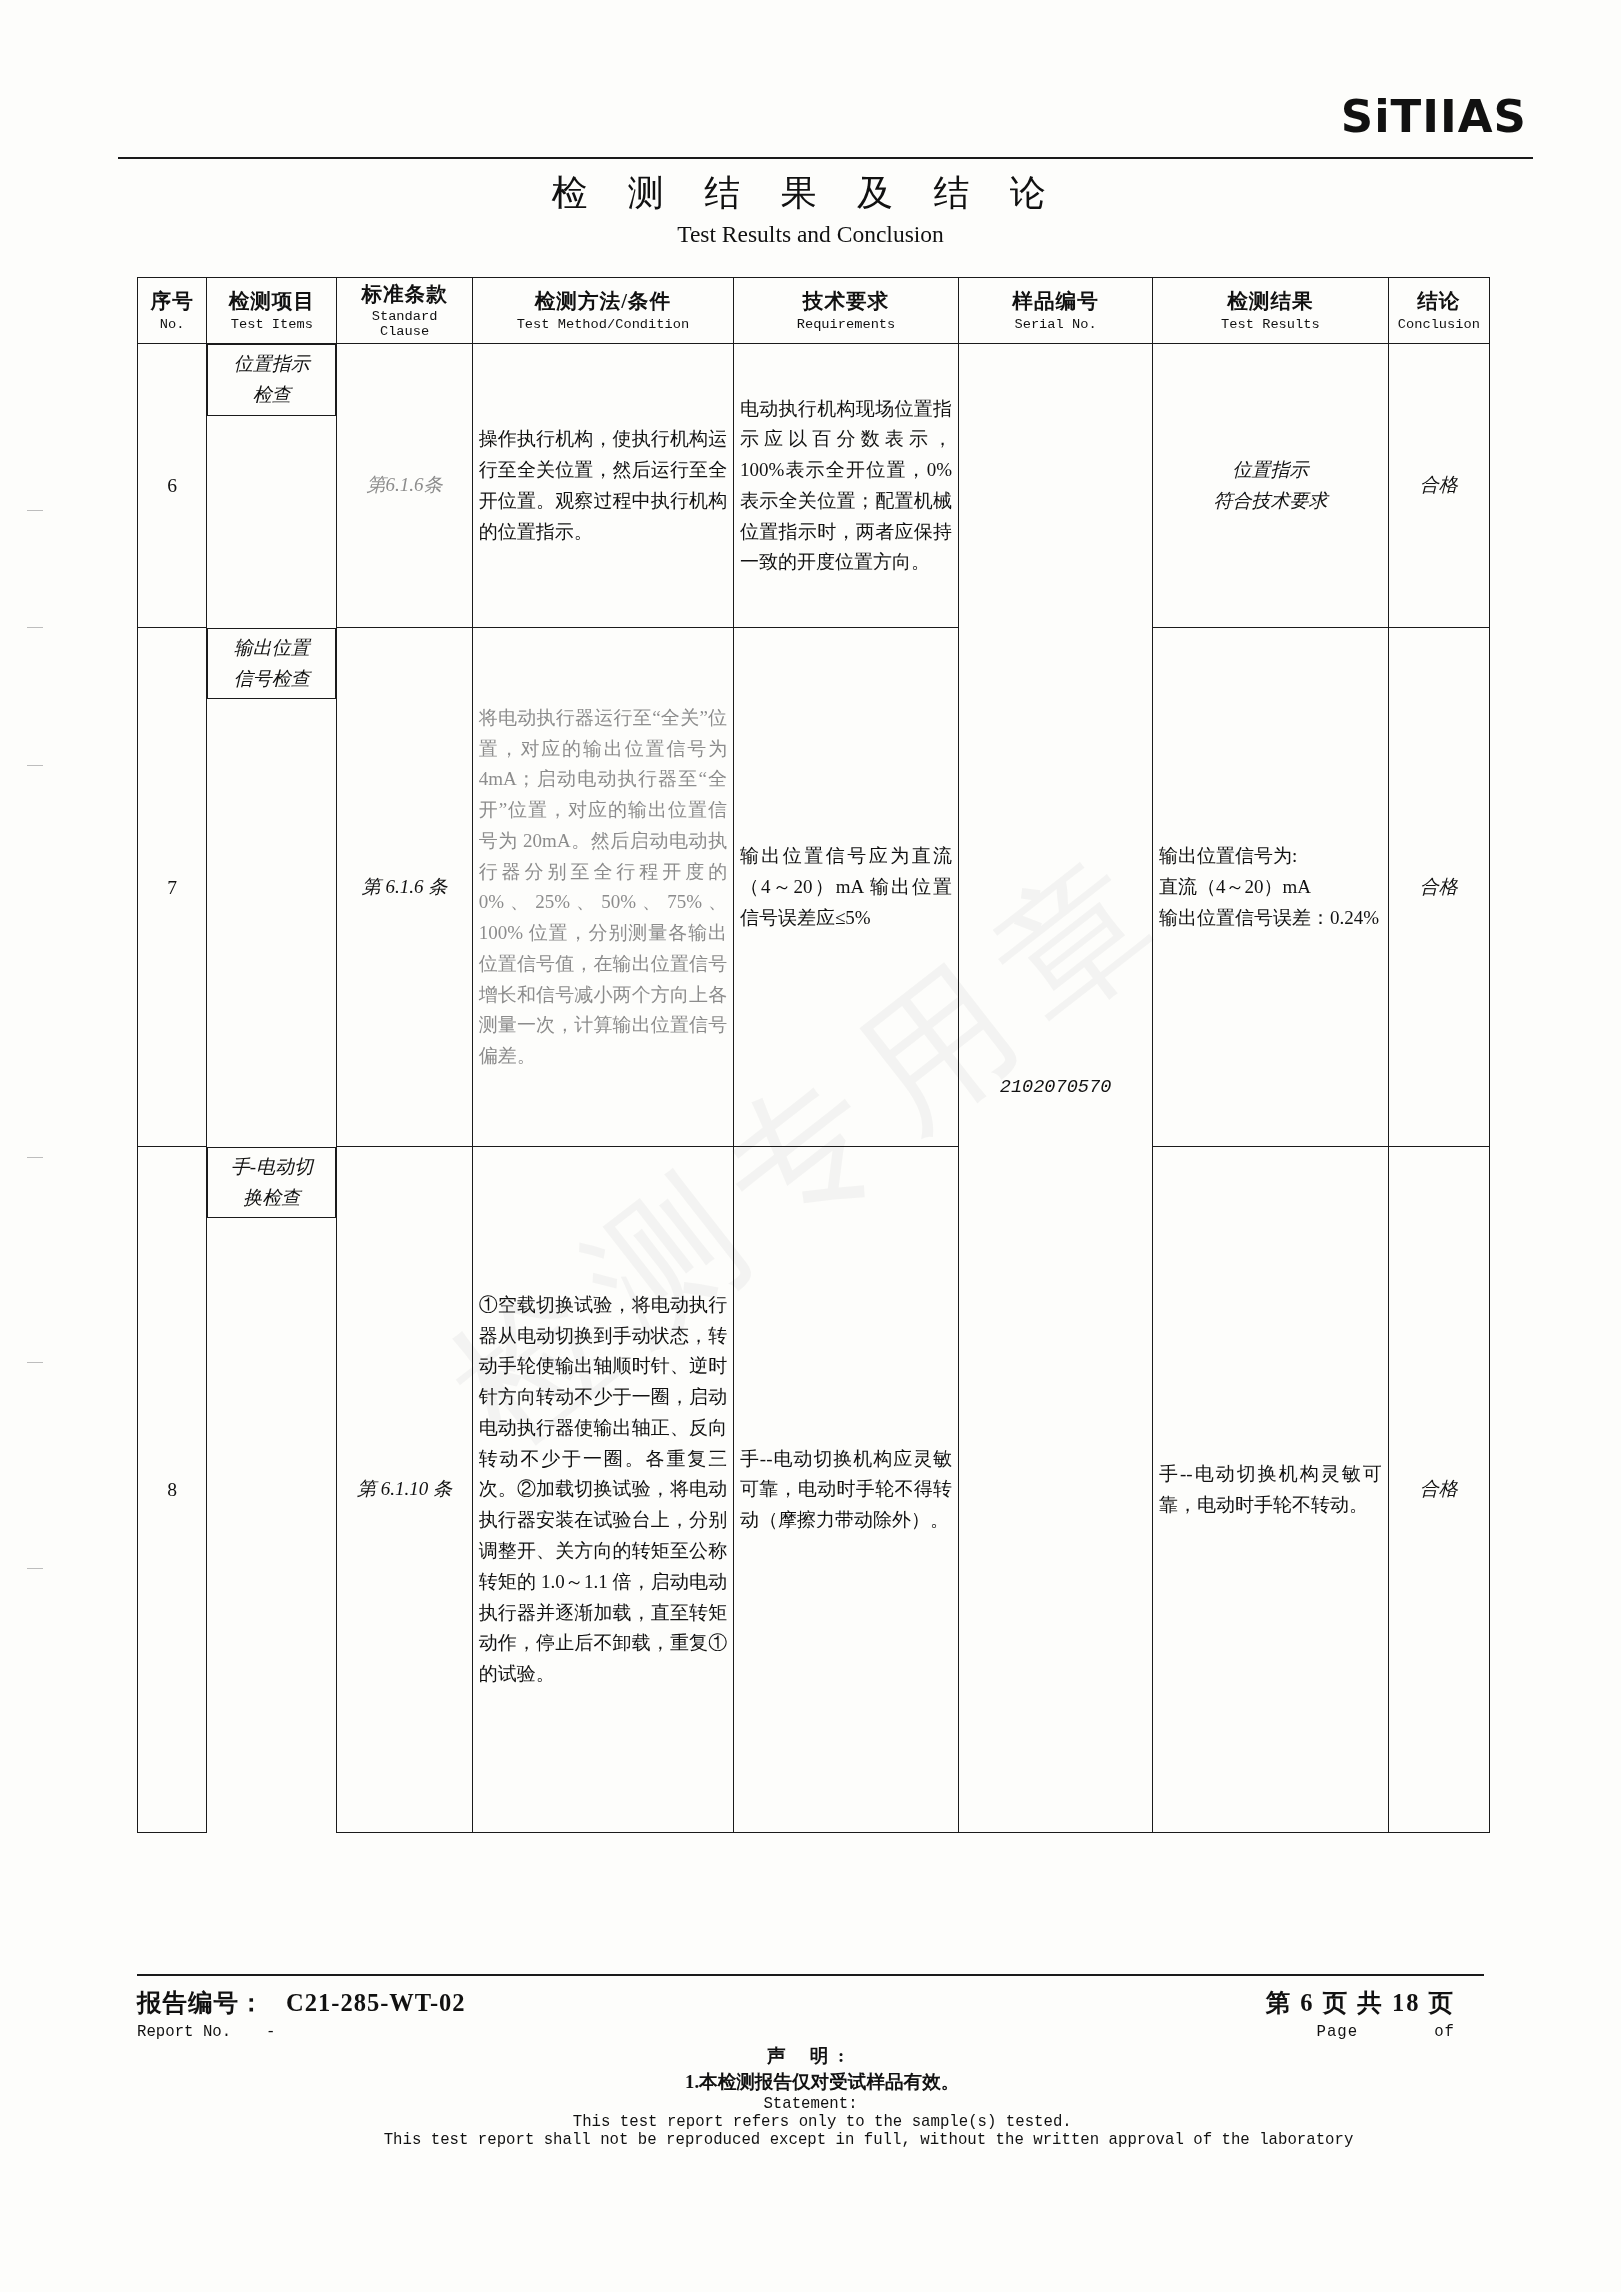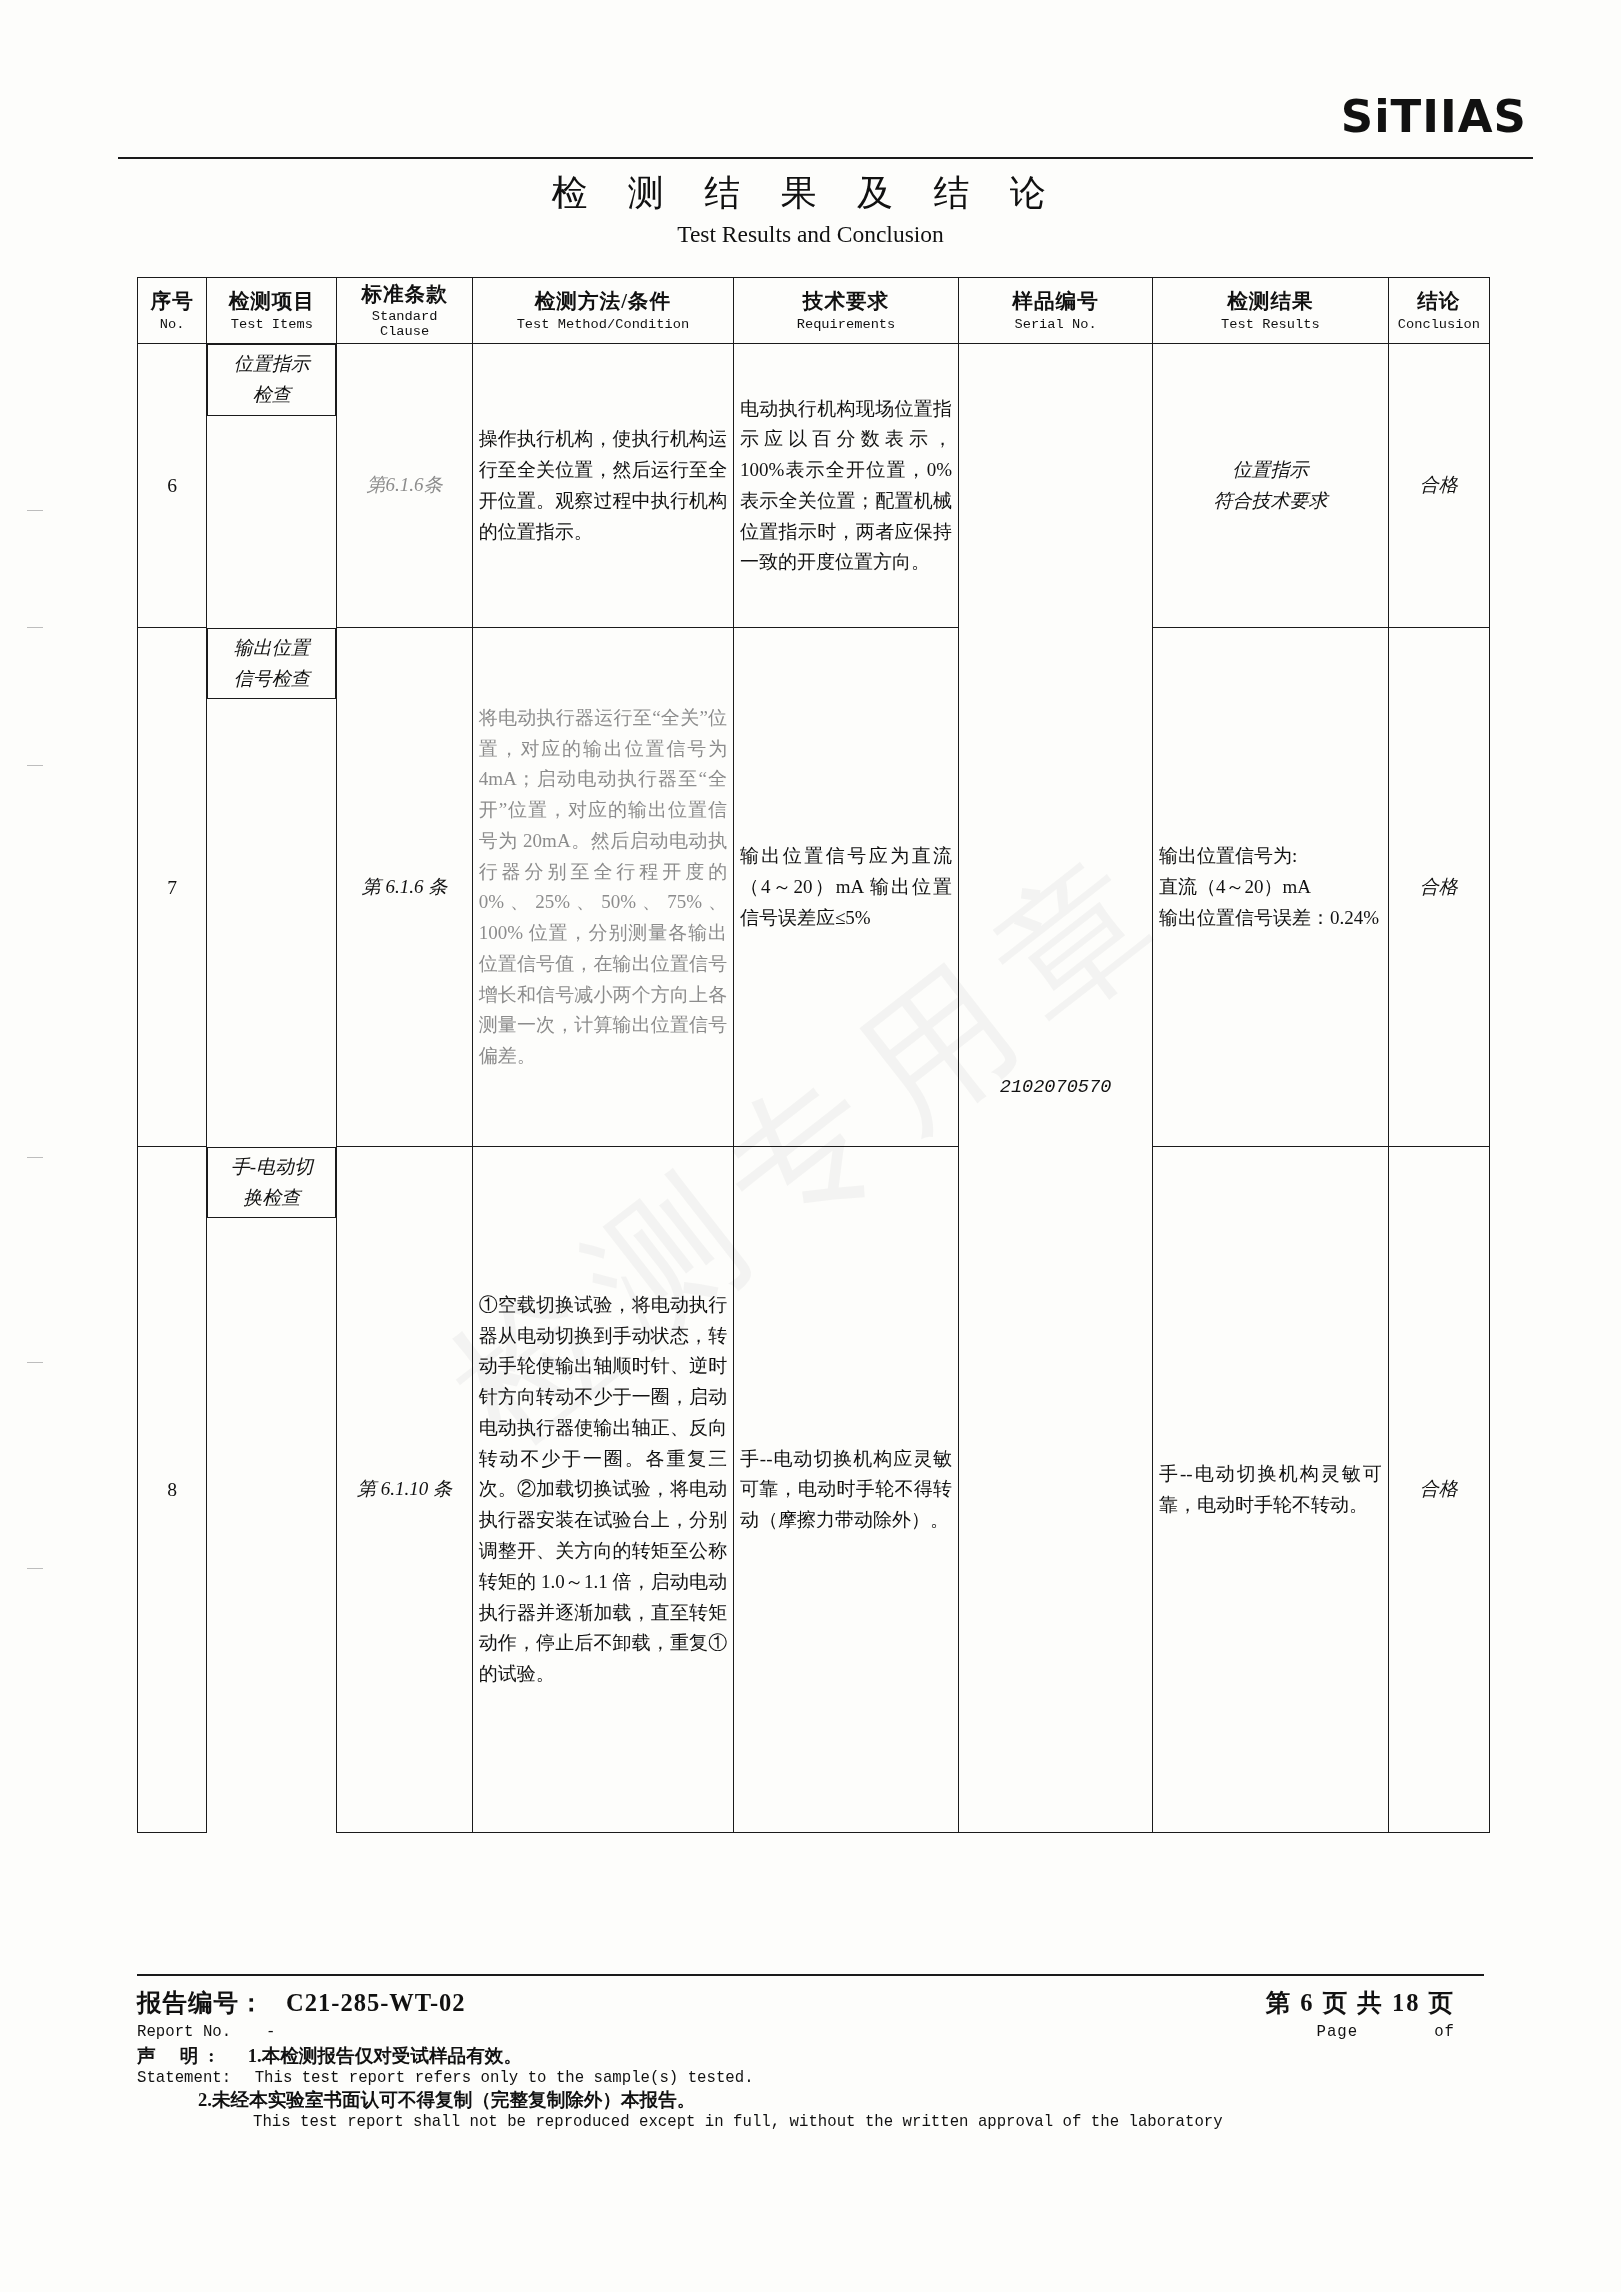--- a/index.html
+++ b/index.html
@@ -186,20 +186,21 @@
     font-family: "Liberation Mono", monospace;
     margin-top: 3.9px;
     letter-spacing: 1px;
   }
   .rep-right .l2 .of { margin-left: 76px; }
 
   .stmt { margin-top: 2px; }
   .stmt-line {
     display: flex;
     align-items: center;
+    flex-direction: column;
   }
   .stmt-label {
     font-size: 18.6px;
     font-weight: bold;
     letter-spacing: 9.8px;
     min-width: 27.4px;
   }
   .stmt-cn {
     font-size: 18.6px;
     font-weight: bold;
@@ -353,22 +354,19 @@
     <div class="stmt">
       <div class="stmt-line">
         <span class="stmt-label">声 明:</span>
         <span class="stmt-cn indent1">1.本检测报告仅对受试样品有效。</span>
       </div>
       <div class="stmt-line">
         <span class="stmt-en">Statement:</span>
         <span class="stmt-en indent1">This test report refers only to the sample(s) tested.</span>
       </div>
       <div class="stmt-line">
-        <span class="stmt-cn indent2">2.未经本实验室书面认可不得复制（完整复制除外）本报告。</span>
-      </div>
-      <div class="stmt-line">
         <span class="stmt-en indent3">This test report shall not be reproduced except in full, without the written approval of the laboratory</span>
       </div>
     </div>
   </div>
 
 </div>
 
 
 </body></html>

